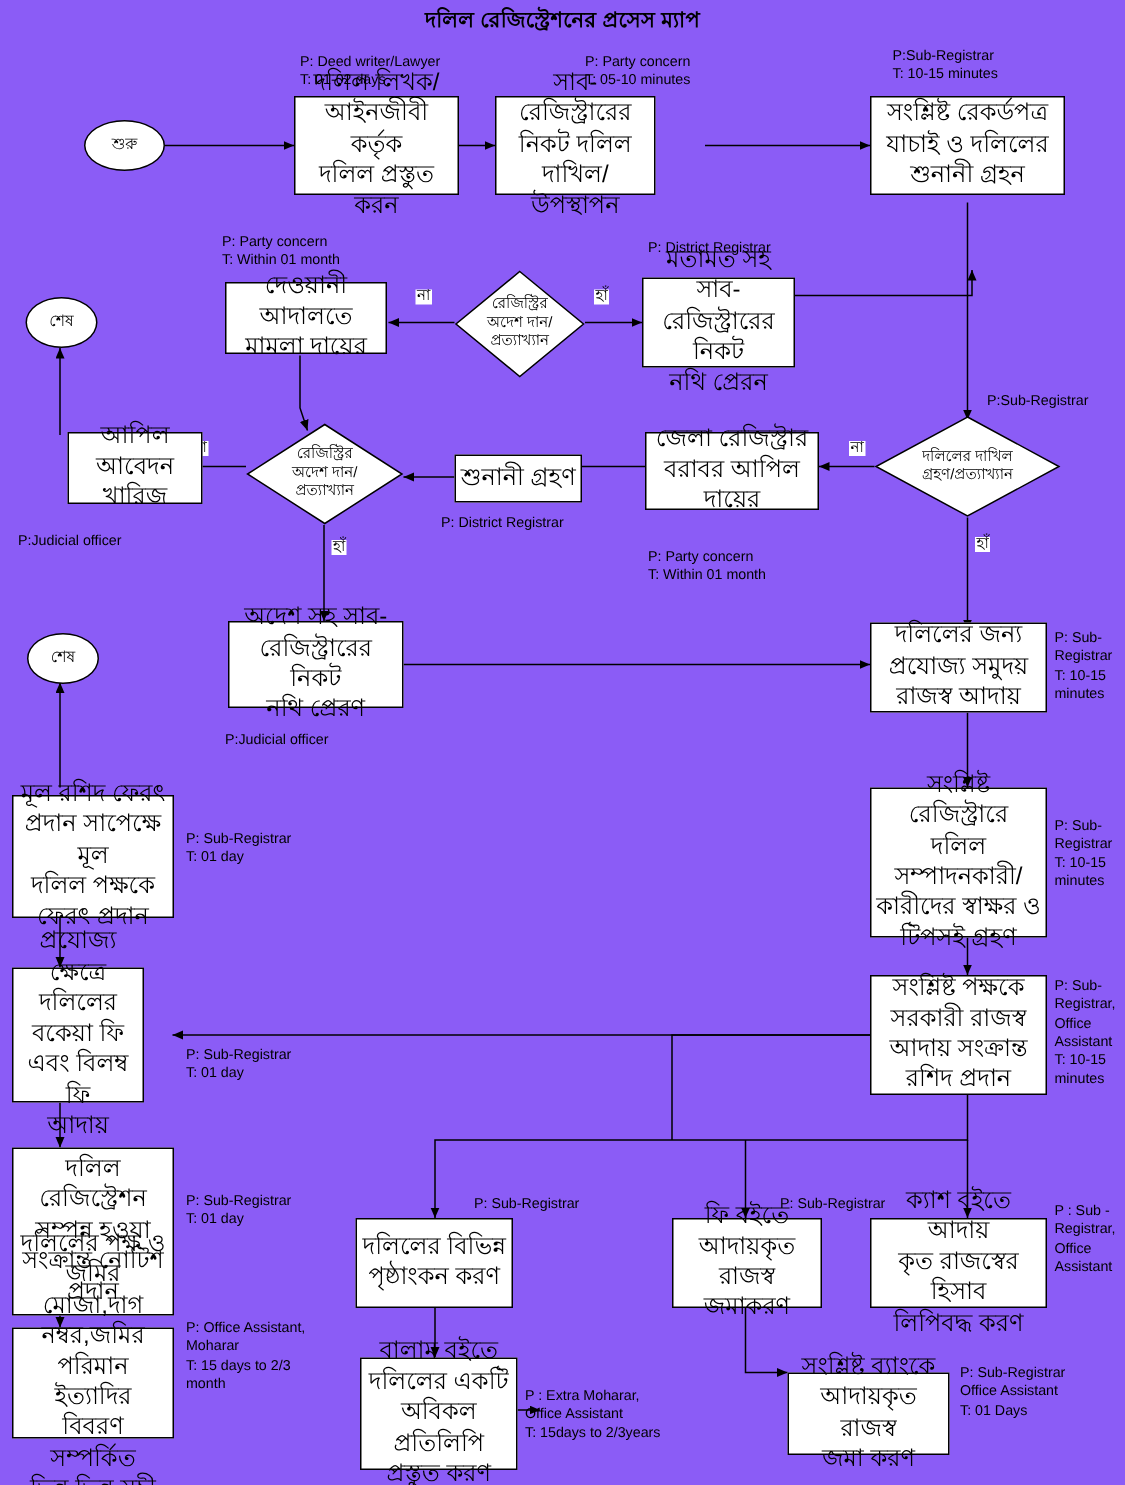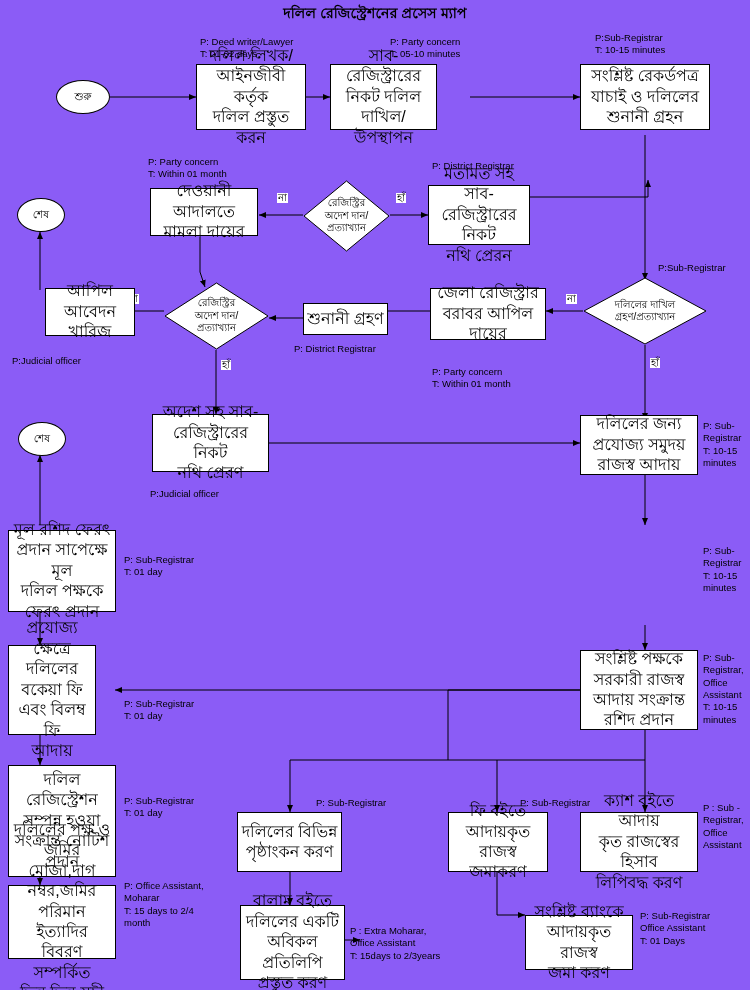--- a/index.html
+++ b/index.html
@@ -253,20 +253,25 @@
   <div class="node ellipse" style="left:18px; top:422px; width:48px; height:34px;">শেষ</div>
 
   <div class="node" style="left:580px; top:415px; width:118px; height:60px;">দলিলের জন্য
 প্রযোজ্য সমুদয়
 রাজস্ব আদায়</div>
   <div class="ann" style="left:703px; top:420px;">P: Sub-
 Registrar
 T: 10-15
 minutes</div>
 
+  <div class="node" style="left:580px; top:525px; width:118px; height:100px;">সংশ্লিষ্ট রেজিস্ট্রারে
+দলিল
+সম্পাদনকারী/
+কারীদের স্বাক্ষর ও
+টিপসই গ্রহণ</div>
   <div class="ann" style="left:703px; top:545px;">P: Sub-
 Registrar
 T: 10-15
 minutes</div>
 
   <div class="node" style="left:580px; top:650px; width:118px; height:80px;">সংশ্লিষ্ট পক্ষকে
 সরকারী রাজস্ব
 আদায় সংক্রান্ত
 রশিদ প্রদান</div>
   <div class="ann" style="left:703px; top:652px;">P: Sub-
@@ -299,21 +304,21 @@
 
   <div class="node" style="left:8px; top:885px; width:108px; height:74px;">দলিলের পক্ষ ও
 জমির মোজা,দাগ
 নম্বর,জমির
 পরিমান ইত্যাদির
 বিবরণ সম্পর্কিত
 ভিন্ন ভিন্ন সূচী
 প্রস্তুত করণ</div>
   <div class="ann" style="left:124px; top:880px;">P: Office Assistant,
 Moharar
-T: 15 days to 2/4
+T: 15 days to 2/3
 month</div>
 
   <div class="node" style="left:237px; top:812px; width:105px; height:60px;">দলিলের বিভিন্ন
 পৃষ্ঠাংকন করণ</div>
   <div class="ann" style="left:316px; top:797px;">P: Sub-Registrar</div>
 
   <div class="node" style="left:240px; top:905px; width:105px; height:75px;">বালাম বইতে
 দলিলের একটি
 অবিকল প্রতিলিপি
 প্রস্তুত করণ</div>

